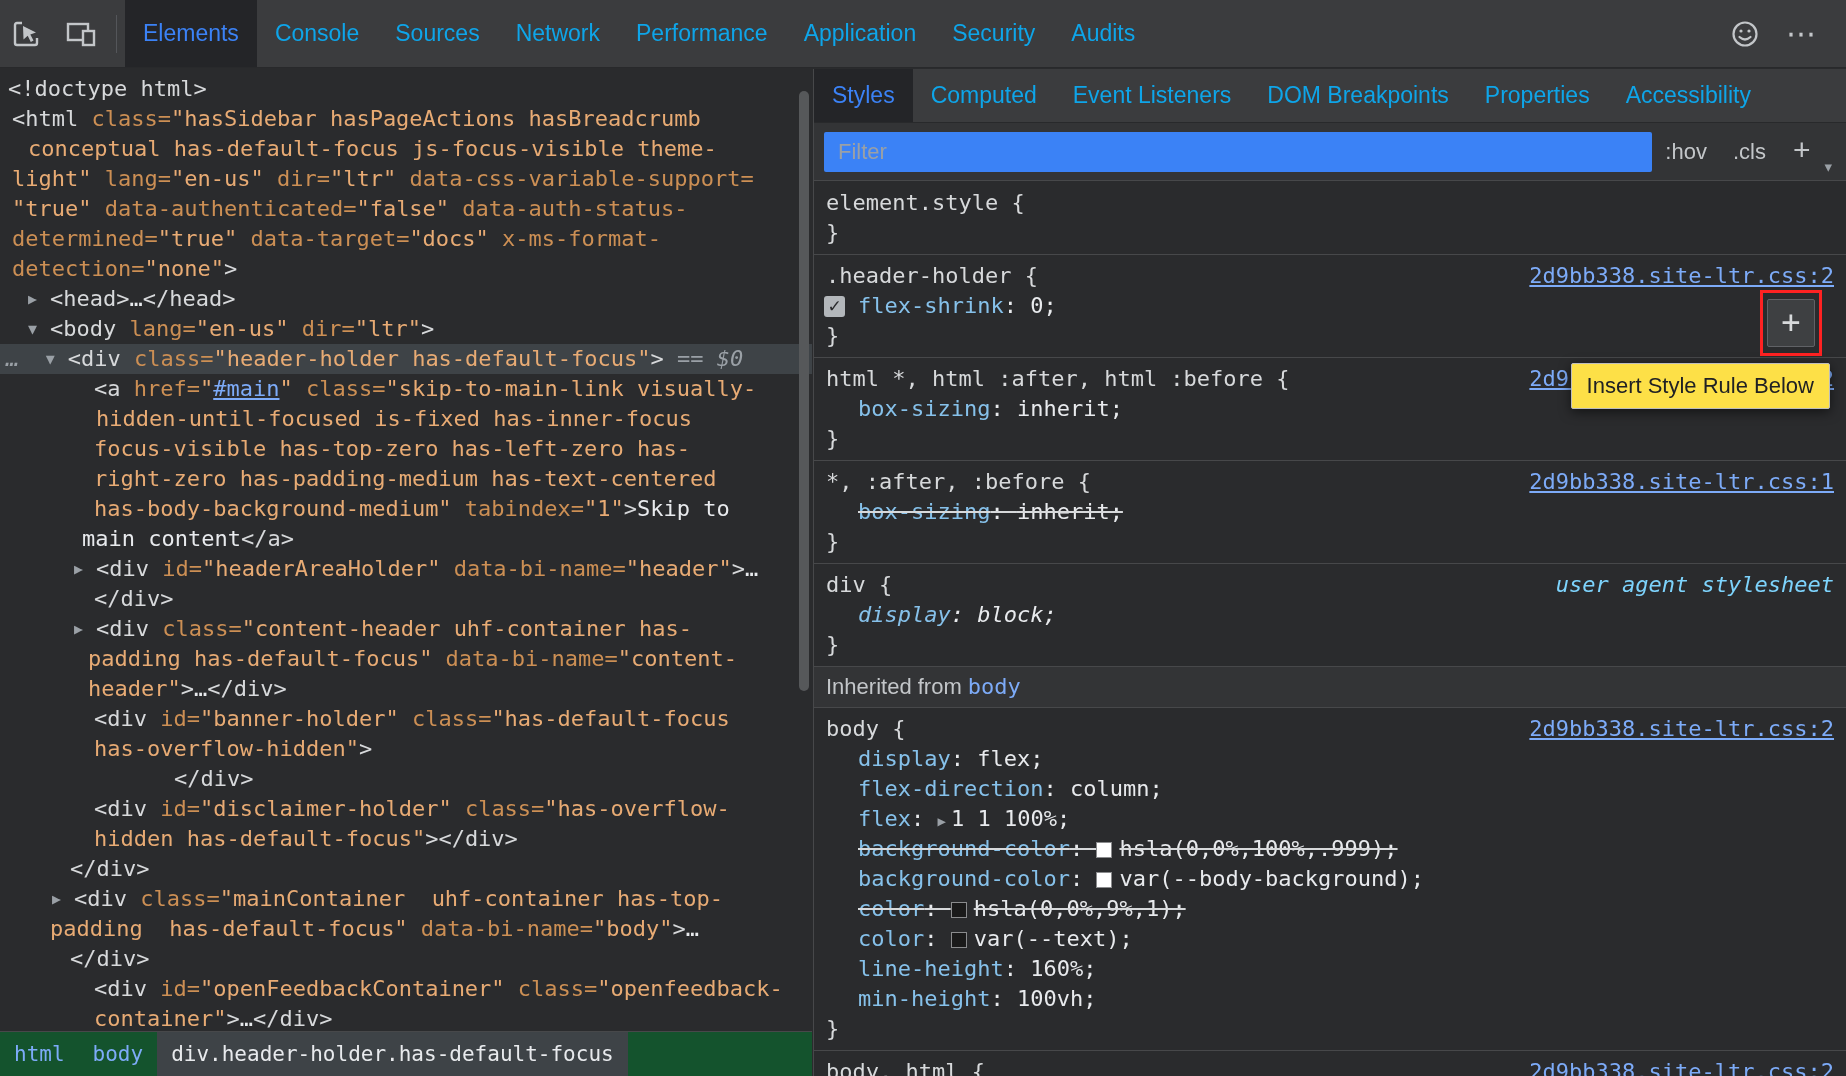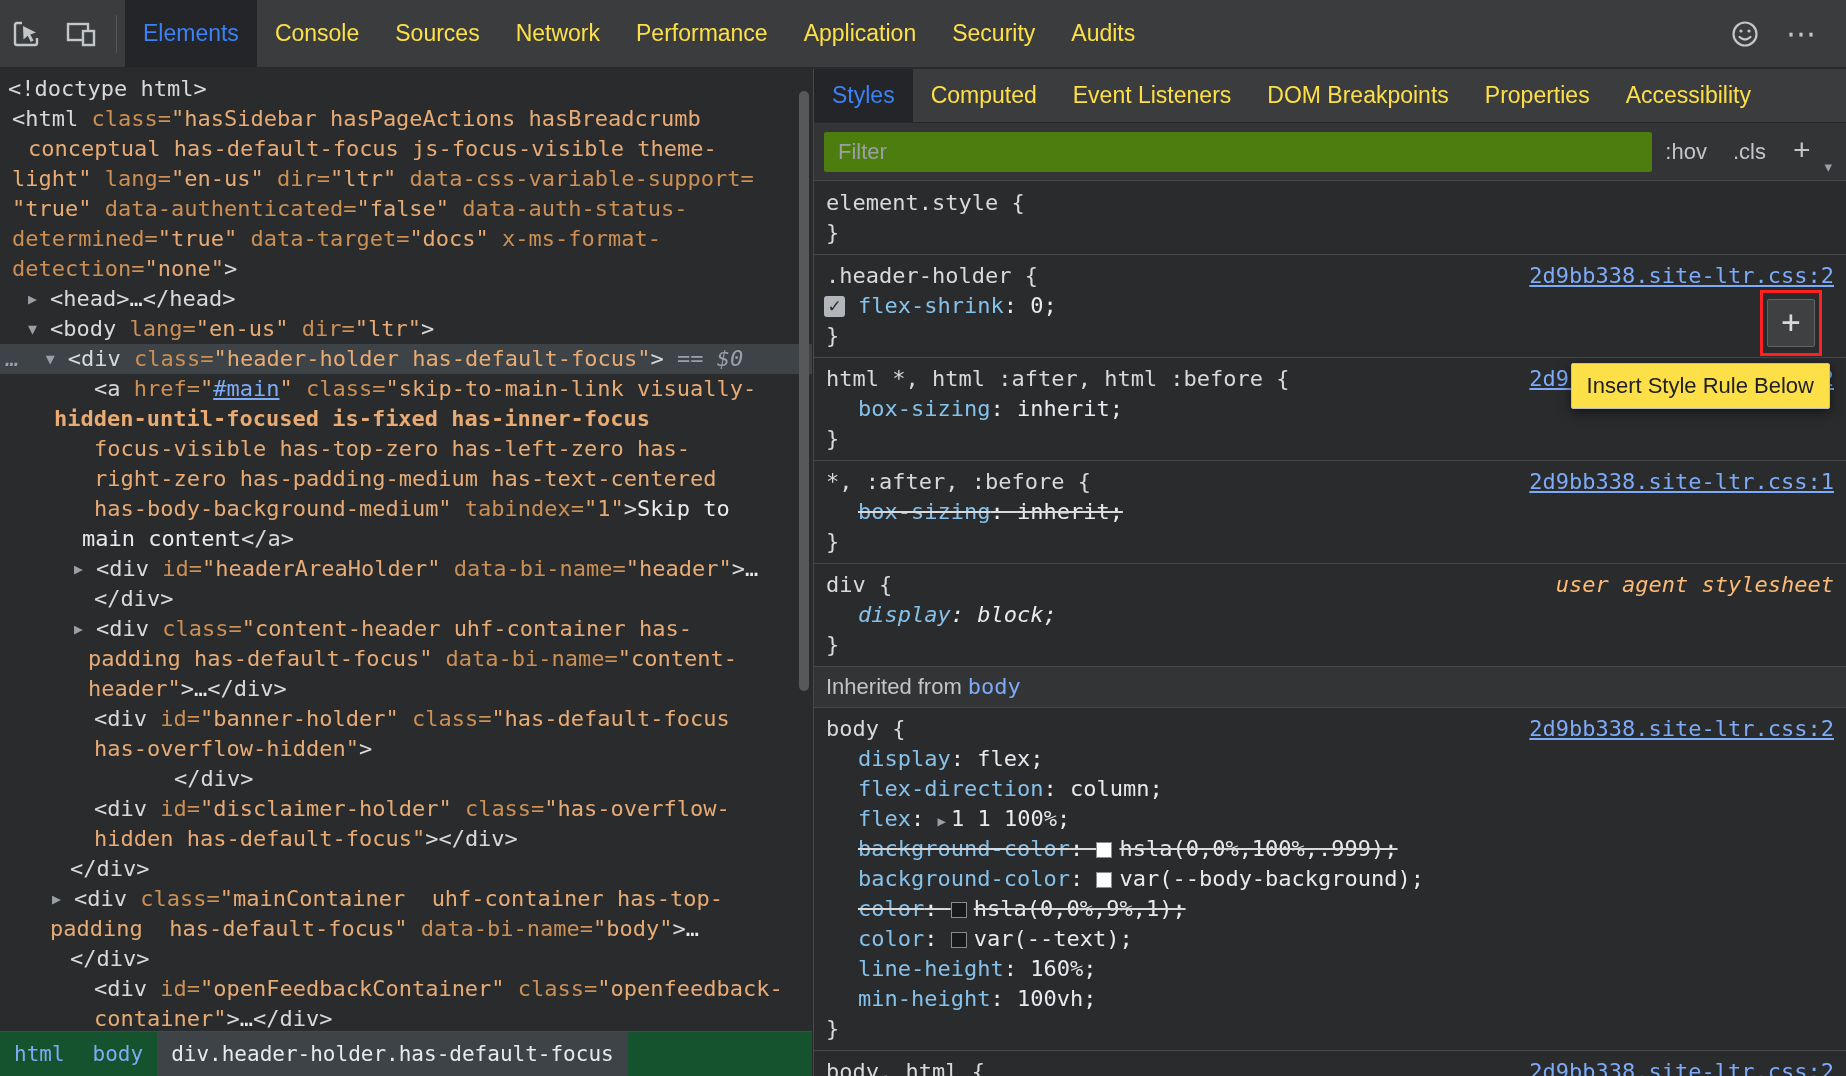--- a/index.html
+++ b/index.html
@@ -15,21 +15,21 @@
   .main-toolbar {
     position:absolute; top:0; left:0; right:0; height:68px;
     background:#3b3c3e; border-bottom:1px solid #28292b;
     display:flex; align-items:stretch;
   }
   .icon-btn { width:54px; display:flex; align-items:center; justify-content:center; }
   .tb-divider { width:1px; height:38px; background:#54565a; align-self:center; margin:0 8px; }
   .tab-strip { display:flex; align-items:stretch; }
   .tab {
     display:flex; align-items:center; padding:0 18px;
-    font-size:23px; color:#fde047; white-space:nowrap;
+    font-size:23px; color:#0ea5e9; white-space:nowrap;
   }
   .tab.active { background:#242528; color:#3b82f6; }
   .toolbar-right { margin-left:auto; display:flex; align-items:center; padding-right:14px; }
   .overflow-glyph { color:#c3c6c9; font-size:30px; padding:0 14px; letter-spacing:2px; }
 
   
   .elements-panel { position:absolute; top:69px; left:0; width:812px; bottom:0; background:#2a2b2d; }
   .dom-tree {
     position:absolute; top:0; left:0; right:0; bottom:45px; overflow:hidden;
     font-family:"DejaVu Sans Mono", monospace; font-size:22px; line-height:30px; padding-top:5px;
@@ -63,40 +63,40 @@
   }
   .sidebar-tabs {
     height:54px; background:#3b3c3e; border-bottom:1px solid #28292b;
     display:flex; align-items:stretch; overflow:hidden;
   }
   .filter-row {
     height:58px; border-bottom:1px solid #47484a; background:#333436;
     display:flex; align-items:center; padding:0 10px;
   }
   .filter-input {
-    flex:1; height:40px; background:#4d7c0f; border:none; outline:none;
+    flex:1; height:40px; background:#3b82f6; border:none; outline:none;
     color:#e8eaed; font-size:22px; padding:0 14px; border-radius:2px;
     font-family:"Liberation Sans", sans-serif;
   }
   .filter-input::placeholder { color:#9aa0a6; }
   .tool-btn {
     color:#c3c6c9; font-size:22px; padding:0 13px; white-space:nowrap;
     display:flex; align-items:center; height:100%;
   }
   .tool-btn.plus { font-size:30px; padding:0 14px 4px 14px; }
   .filter-caret { color:#9aa0a6; font-size:15px; align-self:flex-end; padding:0 4px 4px 0; }
 
   .rules { position:absolute; top:113px; left:0; right:0; bottom:0; overflow:hidden;
     font-family:"DejaVu Sans Mono", monospace; font-size:22px; line-height:30px; color:#d7d9db; }
   .rule { border-bottom:1px solid #47484a; padding:6px 0; }
   .rule-header { display:flex; padding:0 12px; align-items:baseline; }
   .selector { white-space:pre; }
   .rh-spacer { flex:1; }
   .css-link { color:#7dabf8; text-decoration:underline; white-space:nowrap; margin-left:14px; }
-  .ua-meta { color:#fdba74; font-style:italic; white-space:nowrap; margin-left:14px; }
+  .ua-meta { color:#7dd3fc; font-style:italic; white-space:nowrap; margin-left:14px; }
   .prop { position:relative; padding-left:44px; white-space:pre; height:30px; }
   .prop .p-name { color:#86c1ea; }
   .prop .p-colon, .prop .p-val { color:#e8eaed; }
   .prop.struck { text-decoration:line-through; text-decoration-color:#d7d9db; }
   .prop.italic .p-name, .prop.italic .p-val, .prop.italic .p-colon { font-style:italic; }
   .brace { padding-left:12px; }
   .checkbox {
     position:absolute; left:10px; top:5px; width:21px; height:21px;
     background:#b3b7bb; border-radius:3px; color:#2a2b2d;
     font-size:17px; line-height:21px; text-align:center; font-family:"Liberation Sans", sans-serif;
@@ -178,21 +178,21 @@
         <div class="dom-line" style="padding-left: 12px;"><span class="sg-tag">&lt;html</span><span class="sg-attr"> class=</span><span class="sg-val">"hasSidebar hasPageActions hasBreadcrumb</span></div>
         <div class="dom-line" style="padding-left: 28px;"><span class="sg-val">conceptual has-default-focus js-focus-visible theme-</span></div>
         <div class="dom-line" style="padding-left: 12px;"><span class="sg-val">light"</span><span class="sg-attr"> lang=</span><span class="sg-val">"en-us"</span><span class="sg-attr"> dir=</span><span class="sg-val">"ltr"</span><span class="sg-attr"> data-css-variable-support=</span></div>
         <div class="dom-line" style="padding-left: 12px;"><span class="sg-val">"true"</span><span class="sg-attr"> data-authenticated=</span><span class="sg-val">"false"</span><span class="sg-attr"> data-auth-status-</span></div>
         <div class="dom-line" style="padding-left: 12px;"><span class="sg-attr">determined=</span><span class="sg-val">"true"</span><span class="sg-attr"> data-target=</span><span class="sg-val">"docs"</span><span class="sg-attr"> x-ms-format-</span></div>
         <div class="dom-line" style="padding-left: 12px;"><span class="sg-attr">detection=</span><span class="sg-val">"none"</span><span class="sg-tag">&gt;</span></div>
         <div class="dom-line" style="padding-left: 28px;"><span class="sg-arr">▶</span><span class="sg-tag">&lt;head&gt;</span><span class="sg-txt">…</span><span class="sg-tag">&lt;/head&gt;</span></div>
         <div class="dom-line" style="padding-left: 28px;"><span class="sg-arr">▼</span><span class="sg-tag">&lt;body</span><span class="sg-attr"> lang=</span><span class="sg-val">"en-us"</span><span class="sg-attr"> dir=</span><span class="sg-val">"ltr"</span><span class="sg-tag">&gt;</span></div>
         <div class="dom-line selected" style="padding-left: 6px;"><span class="sg-hint">…</span><span class="sg-txt">  </span><span class="sg-arr">▼</span><span class="sg-tag">&lt;div</span><span class="sg-attr"> class=</span><span class="sg-val">"header-holder has-default-focus"</span><span class="sg-tag">&gt;</span><span class="sg-hint"> == $0</span></div>
         <div class="dom-line" style="padding-left: 94px;"><span class="sg-tag">&lt;a</span><span class="sg-attr"> href=</span><span class="sg-val">"</span><span class="sg-lnk">#main</span><span class="sg-val">"</span><span class="sg-attr"> class=</span><span class="sg-val">"skip-to-main-link visually-</span></div>
-        <div class="dom-line" style="padding-left: 54px; font-weight: bold;"><span class="sg-val">hidden-until-focused is-fixed has-inner-focus</span></div>
+        <div class="dom-line" style="padding-left: 96px;"><span class="sg-val">hidden-until-focused is-fixed has-inner-focus</span></div>
         <div class="dom-line" style="padding-left: 94px;"><span class="sg-val">focus-visible has-top-zero has-left-zero has-</span></div>
         <div class="dom-line" style="padding-left: 94px;"><span class="sg-val">right-zero has-padding-medium has-text-centered</span></div>
         <div class="dom-line" style="padding-left: 94px;"><span class="sg-val">has-body-background-medium"</span><span class="sg-attr"> tabindex=</span><span class="sg-val">"1"</span><span class="sg-tag">&gt;</span><span class="sg-txt">Skip to</span></div>
         <div class="dom-line" style="padding-left: 82px;"><span class="sg-txt">main content</span><span class="sg-tag">&lt;/a&gt;</span></div>
         <div class="dom-line" style="padding-left: 74px;"><span class="sg-arr">▶</span><span class="sg-tag">&lt;div</span><span class="sg-attr"> id=</span><span class="sg-val">"headerAreaHolder"</span><span class="sg-attr"> data-bi-name=</span><span class="sg-val">"header"</span><span class="sg-tag">&gt;</span><span class="sg-txt">…</span></div>
         <div class="dom-line" style="padding-left: 94px;"><span class="sg-tag">&lt;/div&gt;</span></div>
         <div class="dom-line" style="padding-left: 74px;"><span class="sg-arr">▶</span><span class="sg-tag">&lt;div</span><span class="sg-attr"> class=</span><span class="sg-val">"content-header uhf-container has-</span></div>
         <div class="dom-line" style="padding-left: 88px;"><span class="sg-val">padding has-default-focus"</span><span class="sg-attr"> data-bi-name=</span><span class="sg-val">"content-</span></div>
         <div class="dom-line" style="padding-left: 88px;"><span class="sg-val">header"</span><span class="sg-tag">&gt;</span><span class="sg-txt">…</span><span class="sg-tag">&lt;/div&gt;</span></div>
         <div class="dom-line" style="padding-left: 94px;"><span class="sg-tag">&lt;div</span><span class="sg-attr"> id=</span><span class="sg-val">"banner-holder"</span><span class="sg-attr"> class=</span><span class="sg-val">"has-default-focus</span></div>

